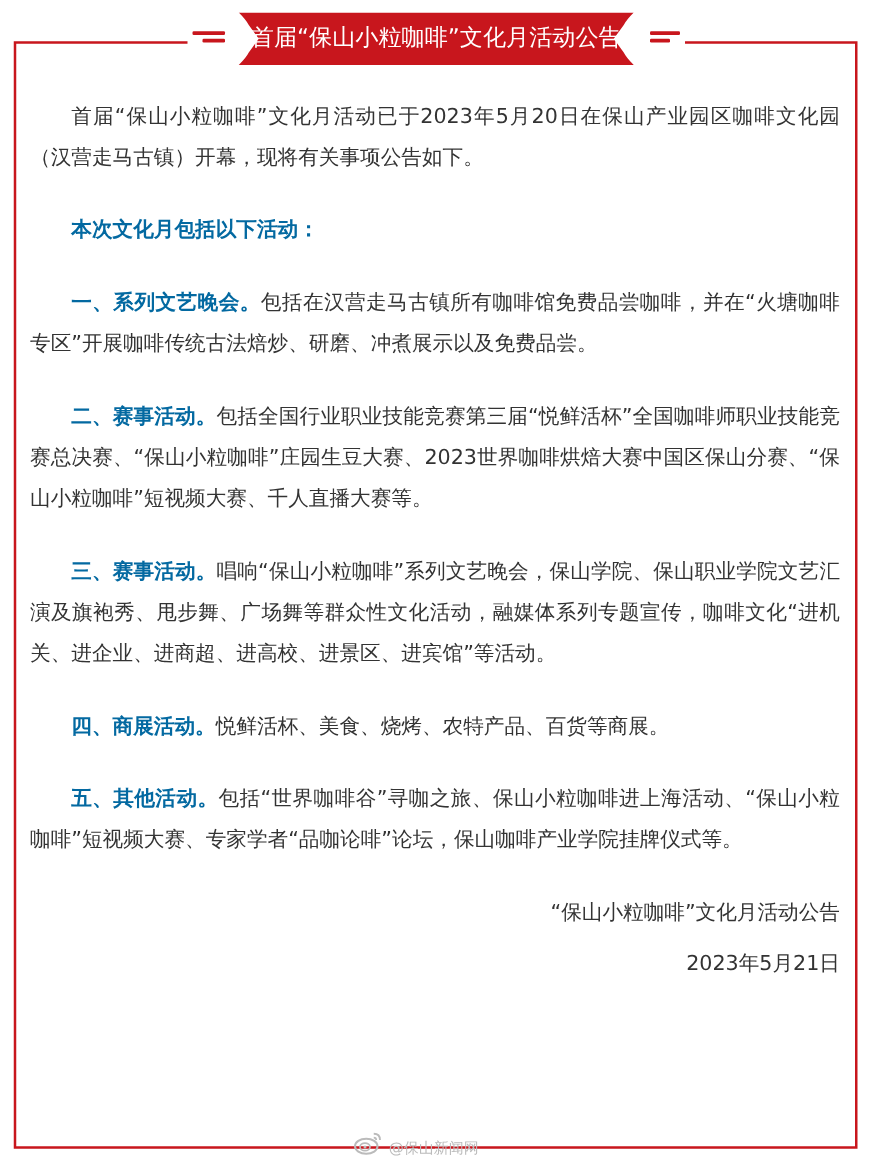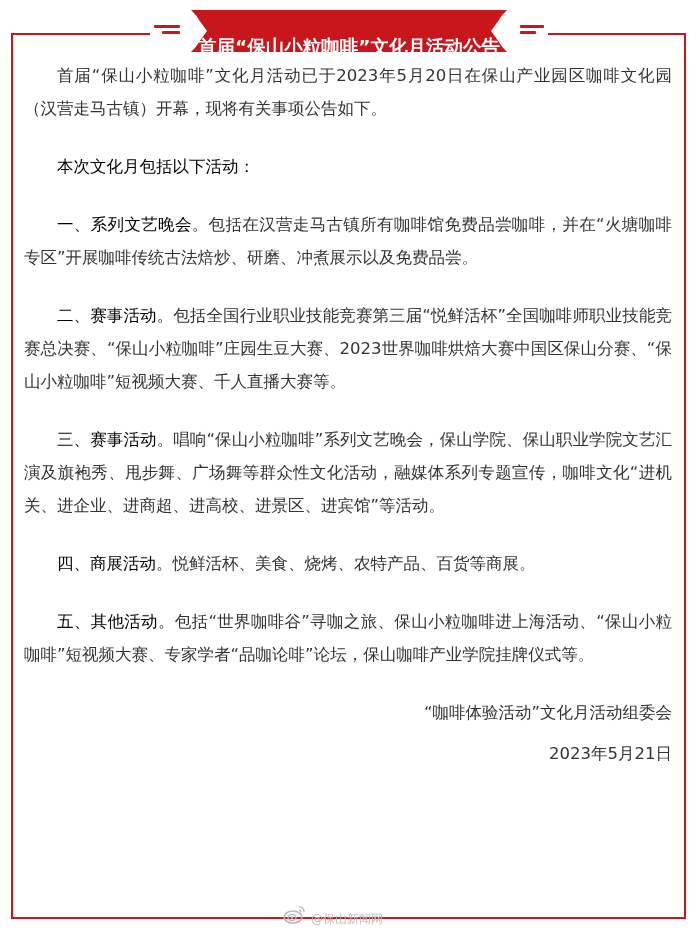--- a/index.html
+++ b/index.html
@@ -16,32 +16,31 @@
     position: absolute; left: 150px; top: 10px; width: 398px; height: 42px;
     background: #ffffff;
   }
   .banner {
     position: absolute; left: 35px; top: 0; width: 328px; height: 42px;
   }
   .banner svg { position: absolute; left: 0; top: 0; }
   .banner-title {
     position: absolute; left: 0; top: 0; width: 328px; height: 42px;
     line-height: 42px; text-align: center; color: #ffffff;
-    font-weight: bold; font-size: 18.5px; letter-spacing: 0px;
+    font-weight: normal; font-size: 18.5px; letter-spacing: 0px;
     white-space: nowrap;
-    margin-top: 16px;
   }
   .deco { position: absolute; top: 13px; }
   .deco span { position: absolute; height: 3px; background: #c8161d; border-radius: 1px; }
   .content {
-    position: absolute; left: 24px; top: 59px; width: 648px;
+    position: absolute; left: 24px; top: 76px; width: 648px;
     font-size: 16.5px; line-height: 33px;
   }
   .para { margin: 0 0 25px 0; text-indent: 33px; text-align: justify; }
-  .para b { font-weight: normal; color: #000000; }
+  .para b { font-weight: bold; color: #0369a1; }
   .sign { text-align: right; margin: 0; }
   .sign1 { margin-top: 0; }
   .sign2 { margin-top: 8px; }
   .watermark {
     position: absolute; left: 283px; top: 904px; height: 28px;
     color: #bbbbbb; font-size: 12px; line-height: 28px;
   }
   .watermark .wb-icon { display: inline-block; vertical-align: middle; margin-right: 4px; }
 </style>
 </head>
@@ -70,21 +69,21 @@
   <p class="para">首届“保山小粒咖啡”文化月活动已于2023年5月20日在保山产业园区咖啡文化园（汉营走马古镇）开幕，现将有关事项公告如下。</p>
   <p class="para"><b>本次文化月包括以下活动：</b></p>
 
   <p class="para"><b>一、系列文艺晚会。</b><span>包括在汉营走马古镇所有咖啡馆免费品尝咖啡，并在“火塘咖啡专区”开展咖啡传统古法焙炒、研磨、冲煮展示以及免费品尝。</span></p>
   <p class="para"><b>二、赛事活动。</b><span>包括全国行业职业技能竞赛第三届“悦鲜活杯”全国咖啡师职业技能竞赛总决赛、“保山小粒咖啡”庄园生豆大赛、2023世界咖啡烘焙大赛中国区保山分赛、“保山小粒咖啡”短视频大赛、千人直播大赛等。</span></p>
   <p class="para"><b>三、赛事活动。</b><span>唱响“保山小粒咖啡”系列文艺晚会，保山学院、保山职业学院文艺汇演及旗袍秀、甩步舞、广场舞等群众性文化活动，融媒体系列专题宣传，咖啡文化“进机关、进企业、进商超、进高校、进景区、进宾馆”等活动。</span></p>
   <p class="para"><b>四、商展活动。</b><span>悦鲜活杯、美食、烧烤、农特产品、百货等商展。</span></p>
   <p class="para"><b>五、其他活动。</b><span>包括“世界咖啡谷”寻咖之旅、保山小粒咖啡进上海活动、“保山小粒咖啡”短视频大赛、专家学者“品咖论啡”论坛，保山咖啡产业学院挂牌仪式等。</span></p>
 
 
-  <p class="sign sign1">“咖啡体验活动”文化月活动组委会</p>
+  <p class="sign sign1">“保山小粒咖啡”文化月活动公告</p>
   <p class="sign sign2">2023年5月21日</p>
 </div>
 
 <div class="watermark">
   <span class="wb-icon">
     <svg width="24" height="20" viewBox="0 0 24 20">
       <ellipse cx="10" cy="13" rx="9" ry="6" fill="none" stroke="#bbbbbb" stroke-width="1.6"></ellipse>
       <ellipse cx="9" cy="13.5" rx="4" ry="3" fill="none" stroke="#bbbbbb" stroke-width="1.4"></ellipse>
       <circle cx="9" cy="13.5" r="1.2" fill="#bbbbbb"></circle>
       <path d="M16 3 Q21 3 21 8" fill="none" stroke="#bbbbbb" stroke-width="1.5"></path>

